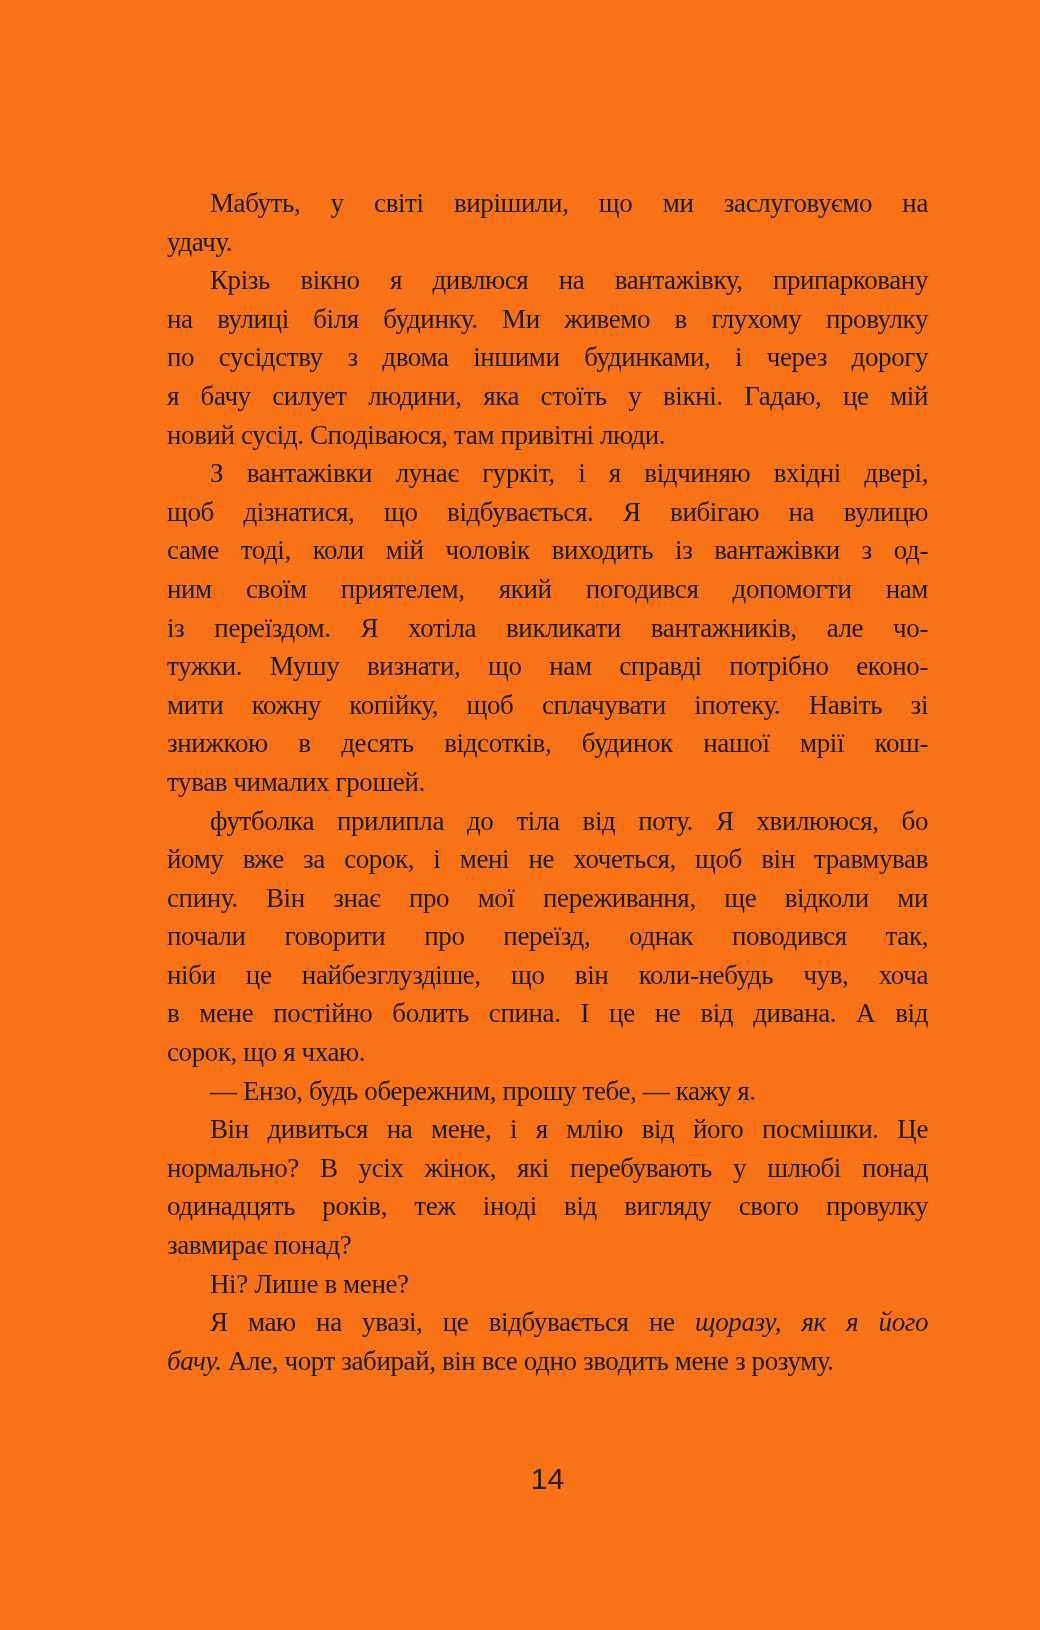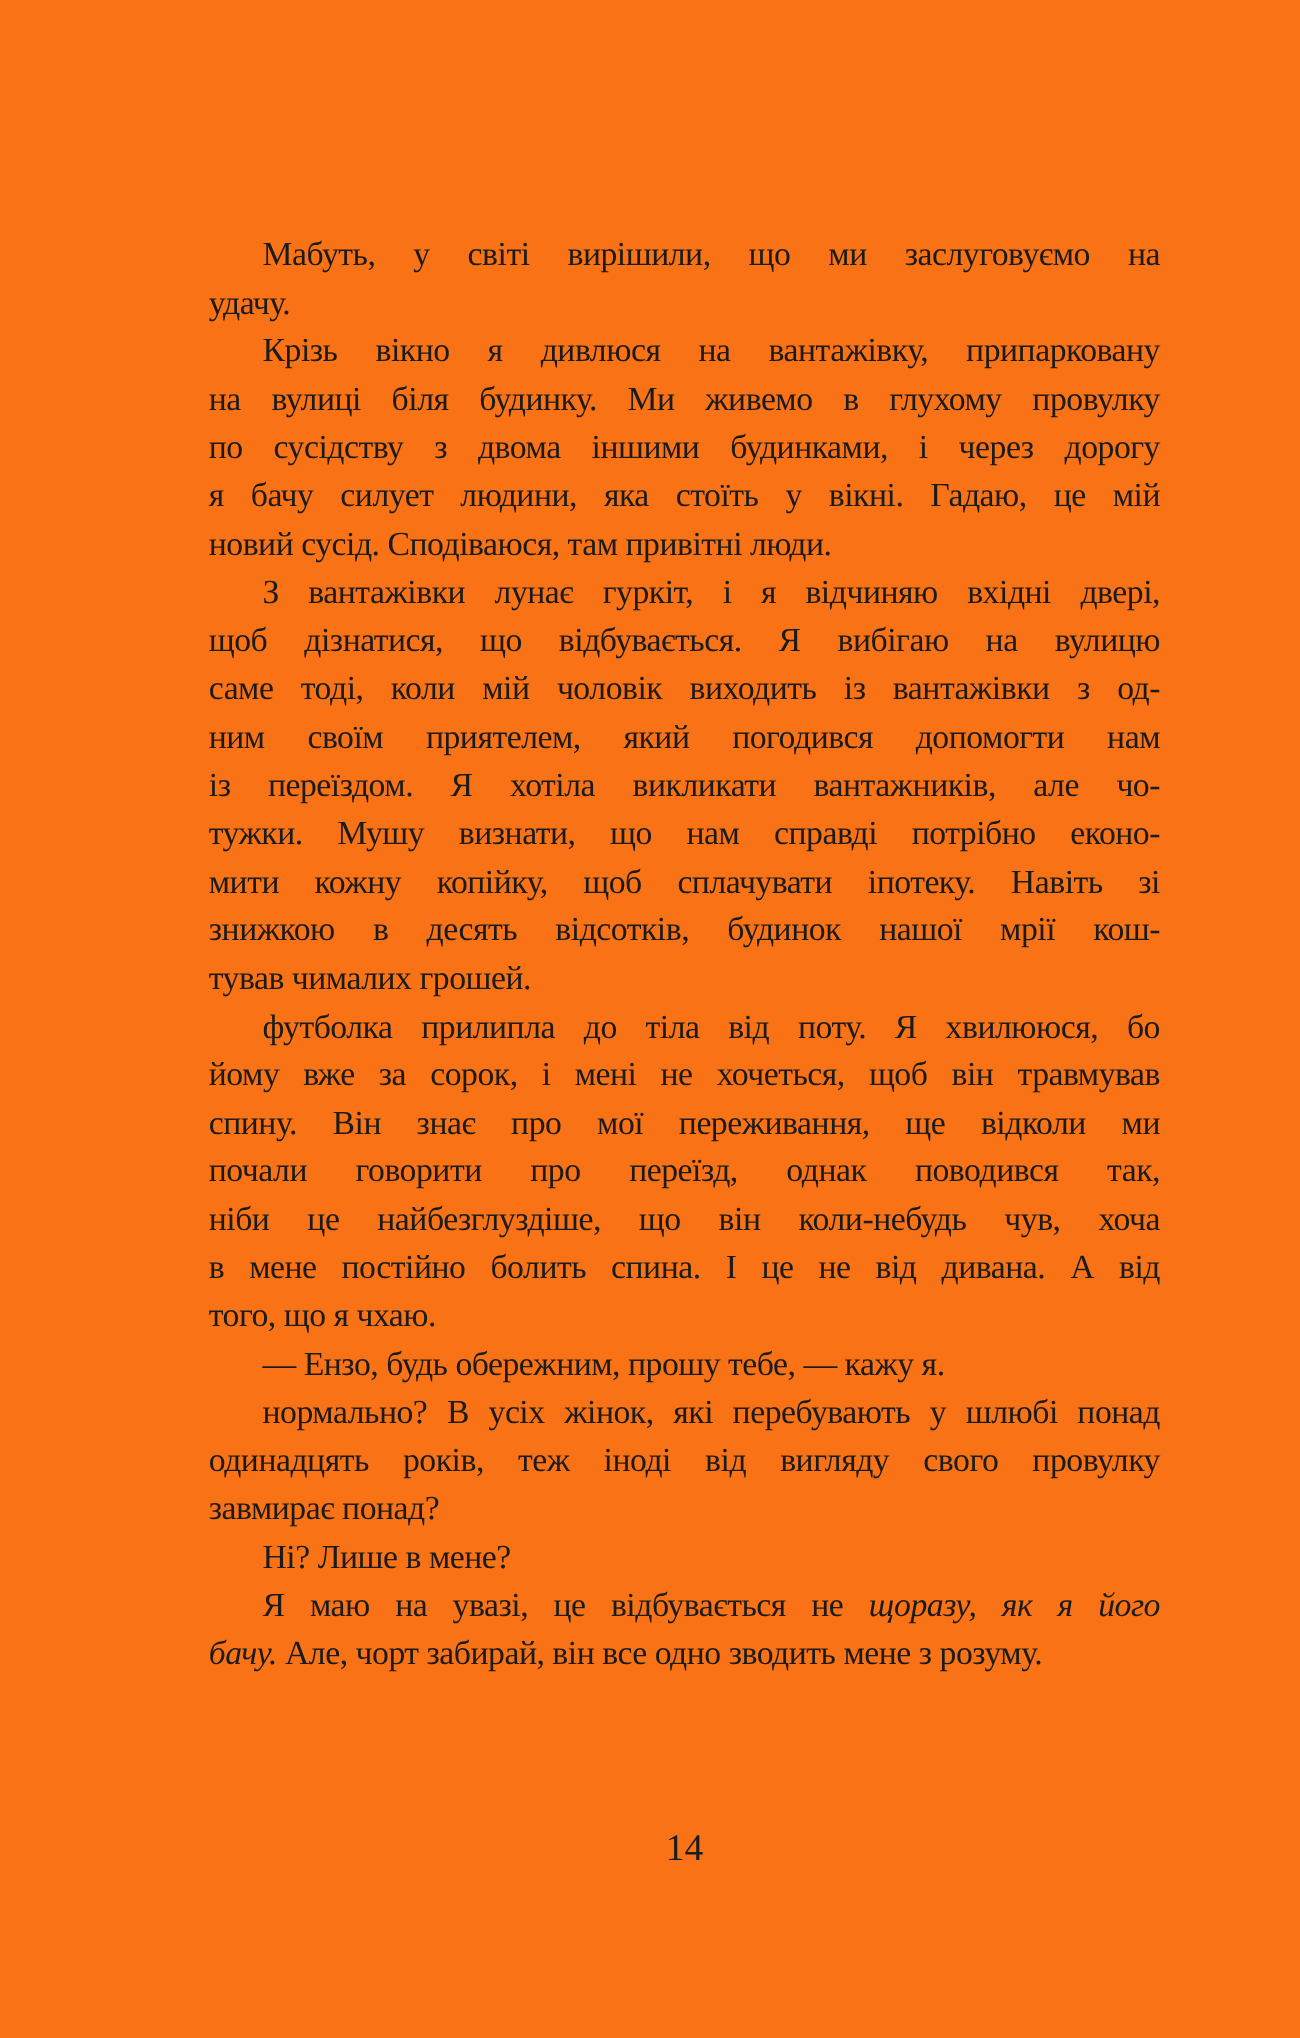--- a/index.html
+++ b/index.html
@@ -42,21 +42,21 @@
     text-indent: 43px;
   }
   .seg { font-style: normal; }
   .seg.italic { font-style: italic; }
   .page-number {
     position: absolute;
     left: 167px;
     width: 761px;
     top: 1462px;
     text-align: center;
-    font-family: Liberation Serif, serif;
+    font-family: Liberation Sans, sans-serif;
     font-size: 30px;
     color: #1b1b1b;
   }
 </style>
 </head>
 <body>
 
 <div class="page">
   <main class="text-block" id="text-block">
       <div class="paragraph">
@@ -81,26 +81,27 @@
         <div class="line"><span class="seg">знижкою в десять відсотків, будинок нашої мрії кош-</span></div>
         <div class="line last"><span class="seg">тував чималих грошей.</span></div>
       </div>
       <div class="paragraph">
         <div class="line"><span class="seg">футболка прилипла до тіла від поту. Я хвилююся, бо</span></div>
         <div class="line"><span class="seg">йому вже за сорок, і мені не хочеться, щоб він травмував</span></div>
         <div class="line"><span class="seg">спину. Він знає про мої переживання, ще відколи ми</span></div>
         <div class="line"><span class="seg">почали говорити про переїзд, однак поводився так,</span></div>
         <div class="line"><span class="seg">ніби це найбезглуздіше, що він коли-небудь чув, хоча</span></div>
         <div class="line"><span class="seg">в мене постійно болить спина. І це не від дивана. А від</span></div>
-        <div class="line last"><span class="seg">того, що я чхаю.</span></div>
+        <div class="line last"><span class="seg">сорок, що я чхаю.</span></div>
       </div>
       <div class="paragraph">
         <div class="line last"><span class="seg">— Ензо, будь обережним, прошу тебе, — кажу я.</span></div>
       </div>
       <div class="paragraph">
+        <div class="line"><span class="seg">Він дивиться на мене, і я млію від його посмішки. Це</span></div>
         <div class="line"><span class="seg">нормально? В усіх жінок, які перебувають у шлюбі понад</span></div>
         <div class="line"><span class="seg">одинадцять років, теж іноді від вигляду свого провулку</span></div>
         <div class="line last"><span class="seg">завмирає понад?</span></div>
       </div>
       <div class="paragraph">
         <div class="line last"><span class="seg">Ні? Лише в мене?</span></div>
       </div>
       <div class="paragraph">
         <div class="line"><span class="seg">Я маю на увазі, це відбувається не </span><span class="seg italic">щоразу, як я його</span></div>
         <div class="line last"><span class="seg italic">бачу.</span><span class="seg"> Але, чорт забирай, він все одно зводить мене з розуму.</span></div>

